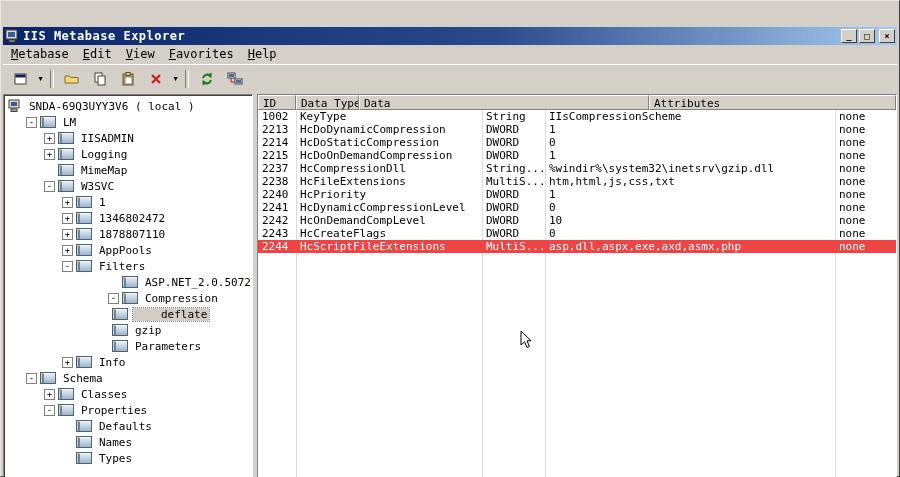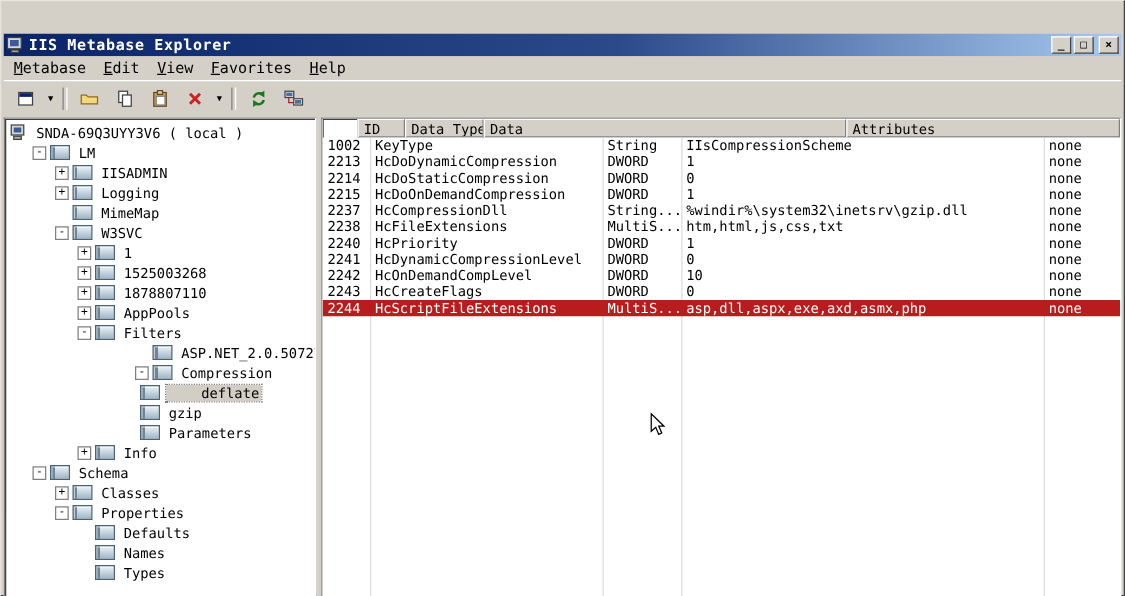--- a/index.html
+++ b/index.html
@@ -78,38 +78,38 @@
     width:14px;height:10px;flex:0 0 auto;margin-right:5px;border:1px solid #4a6275;
     background:
       linear-gradient(90deg,#6e8596 0,#6e8596 3px,rgba(0,0,0,0) 3px),
       linear-gradient(180deg,#eef3f7 0,#9db4c6 100%);
     box-shadow:inset 1px 1px 0 rgba(255,255,255,0.6);
   }
   .computer-icon{width:15px;height:14px;flex:0 0 auto;margin-right:4px;}
   .tlabel{padding:0 2px;font-size:11px;}
   .tnode.sel .tlabel{background:#d2cec6;outline:1px dotted #808080;padding-left:28px;}
   
-  .lv-header{display:flex;height:15px;flex:0 0 auto;background:#14532d;margin-left:28px;}
+  .lv-header{display:flex;height:15px;flex:0 0 auto;background:#14532d;}
   .hcell{
     box-sizing:border-box;height:15px;padding:1px 4px;font-size:11px;white-space:nowrap;overflow:hidden;
     background:#d4d0c8;
     border-top:1px solid #fff;border-left:1px solid #fff;
     border-right:1px solid #808080;border-bottom:1px solid #808080;
     cursor:default;
   }
   .c-id{width:38px;flex:0 0 auto;}
   .c-name{width:186px;flex:0 0 auto;}
   .c-type{width:63px;flex:0 0 auto;}
   .c-data{width:290px;flex:0 0 auto;}
   .c-attr{flex:1;}
   .lv-body{position:relative;flex:1;overflow:hidden;background:#fff;}
   .vline{position:absolute;top:0;bottom:0;width:1px;background:#dcdcdc;}
   .trow{position:relative;display:flex;height:13px;line-height:13px;cursor:default;}
   .trow .cell{box-sizing:border-box;padding:0 4px;white-space:nowrap;overflow:hidden;font-size:11px;}
-  .trow.sel{background:#b91c1c;color:#fff;}
+  .trow.sel{background:#ef4444;color:#fff;}
   
   .mouse-cursor{position:absolute;left:519px;top:329px;z-index:50;pointer-events:none;}
 </style>
 </head>
 <body>
 
 <div class="window">
 
   <div class="titlebar">
     <svg class="app-icon" viewBox="0 0 15 14">
@@ -221,21 +221,21 @@
           <span class="tlabel">W3SVC</span>
         </div>
       <div class="tnode lvl3">
           <span class="expander">+</span>
           <span class="node-icon"></span>
           <span class="tlabel">1</span>
         </div>
       <div class="tnode lvl3">
           <span class="expander">+</span>
           <span class="node-icon"></span>
-          <span class="tlabel">1525003268</span>
+          <span class="tlabel">1346802472</span>
         </div>
       <div class="tnode lvl3">
           <span class="expander">+</span>
           <span class="node-icon"></span>
           <span class="tlabel">1878807110</span>
         </div>
       <div class="tnode lvl3">
           <span class="expander">+</span>
           <span class="node-icon"></span>
           <span class="tlabel">AppPools</span>

